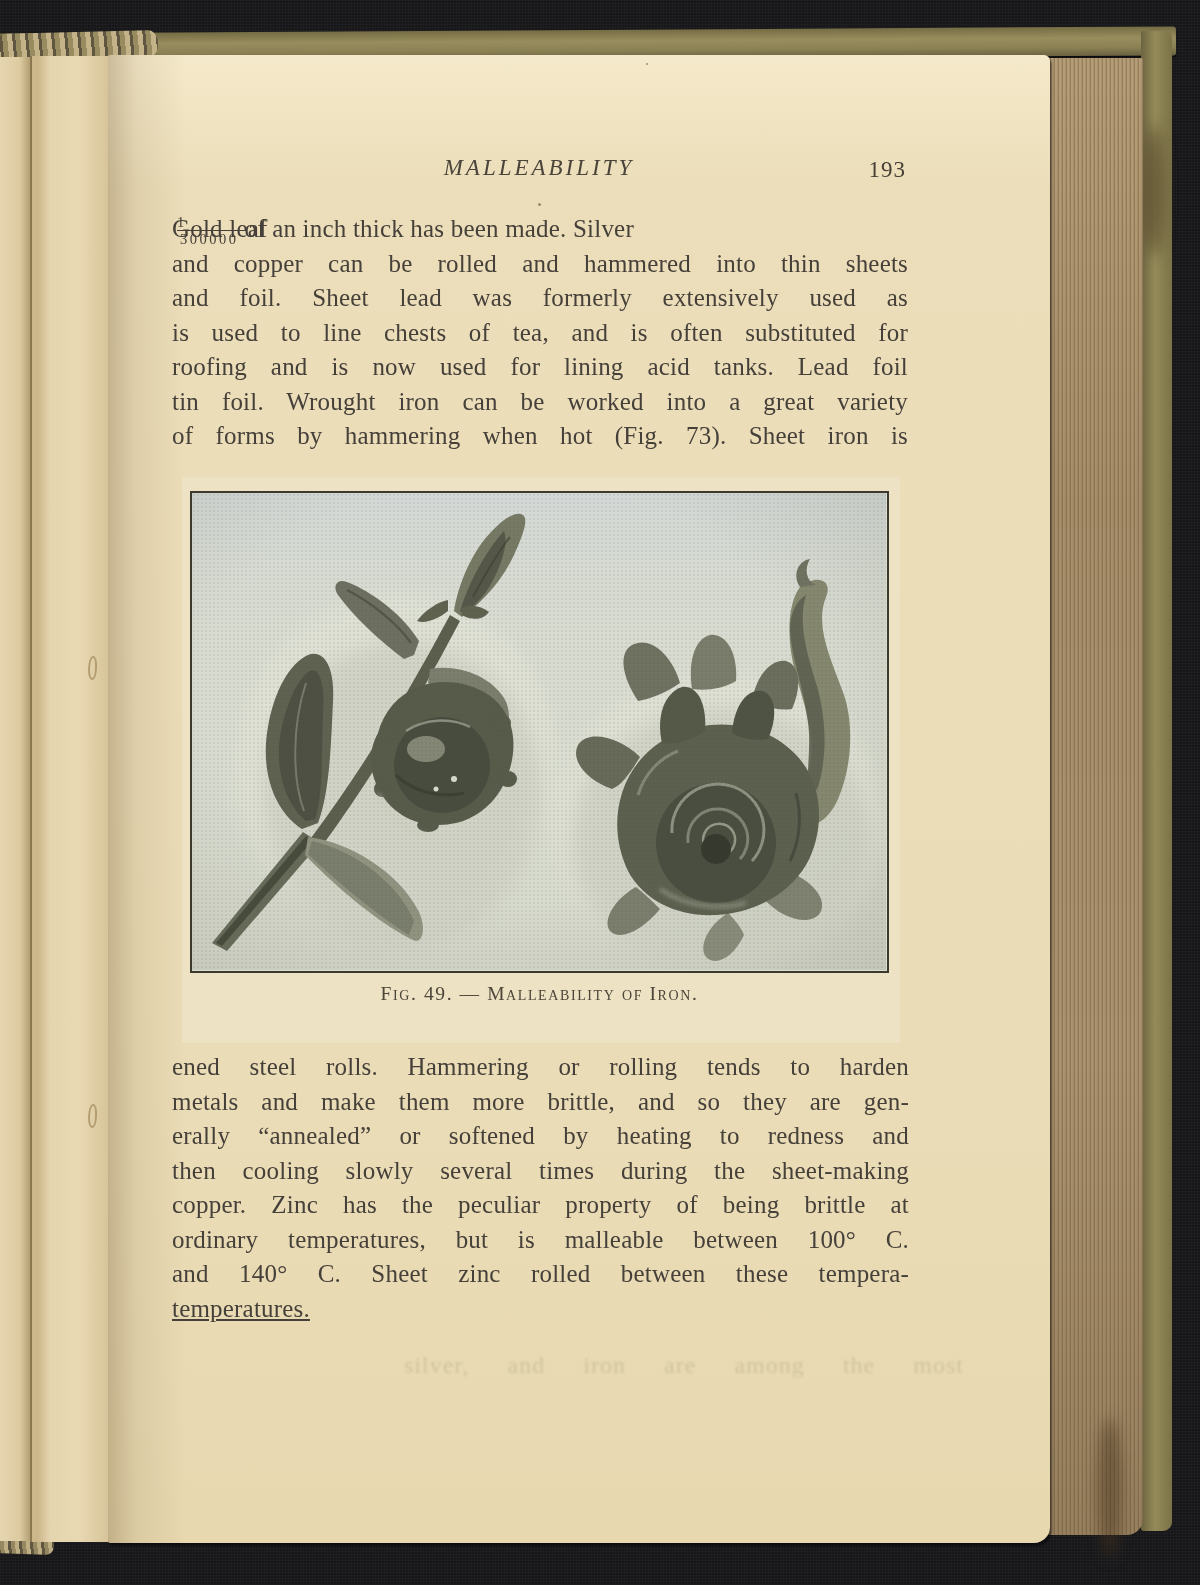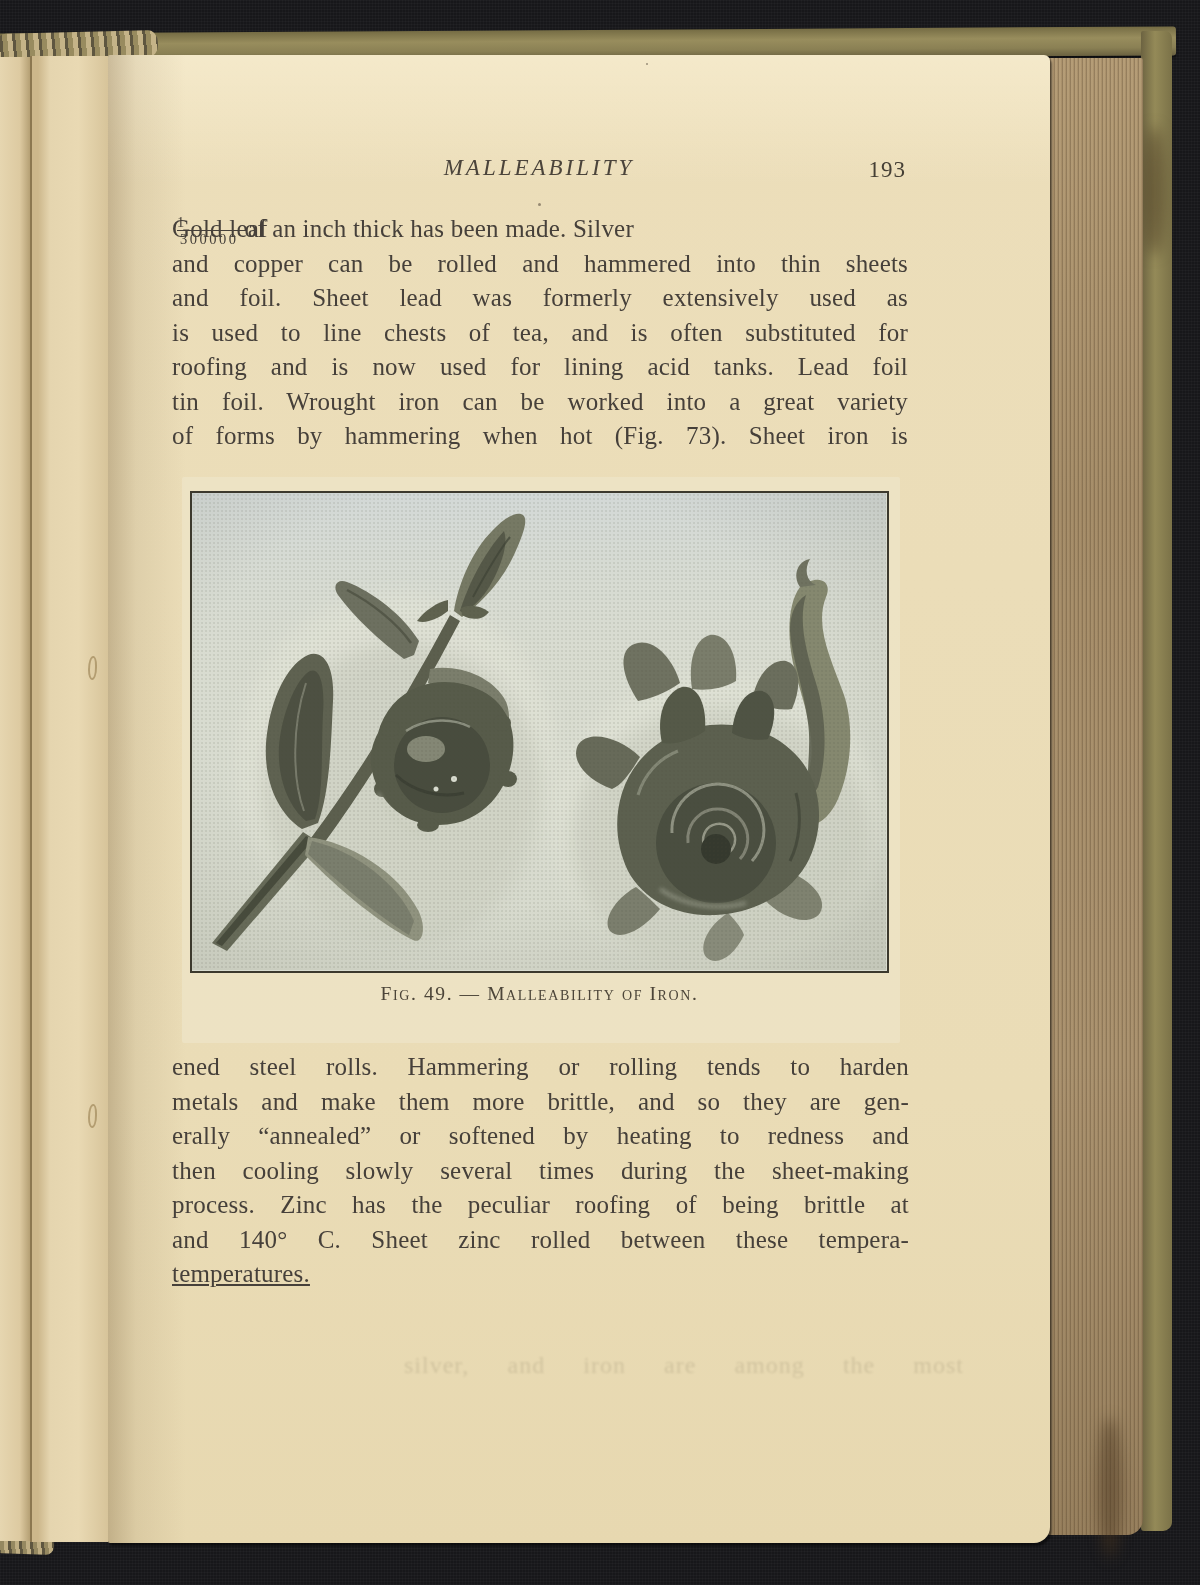--- a/index.html
+++ b/index.html
@@ -239,21 +239,22 @@
       <div class="halftone"></div>
     </div>
 
     <div class="figure-caption">Fig. 49. — Malleability of Iron.</div>
 
     <div class="para para-2">
       <div class="line">ened steel rolls.  Hammering or rolling tends to harden</div>
       <div class="line">metals and make them more brittle, and so they are gen-</div>
       <div class="line">erally “annealed” or softened by heating to redness and</div>
       <div class="line">then cooling slowly several times during the sheet-making</div>
-      <div class="line">process.  Zinc has the peculiar roofing of being brittle at</div>
+      <div class="line">copper.  Zinc has the peculiar property of being brittle at</div>
+      <div class="line">ordinary temperatures, but is malleable between 100° C.</div>
       <div class="line">and 140° C.  Sheet zinc rolled between these tempera-</div>
       <div class="line last">temperatures.</div>
     </div>
 
     <div class="show-through">silver, and iron are among the most</div>
 
   </div>
 </div>
 
 </body></html>

